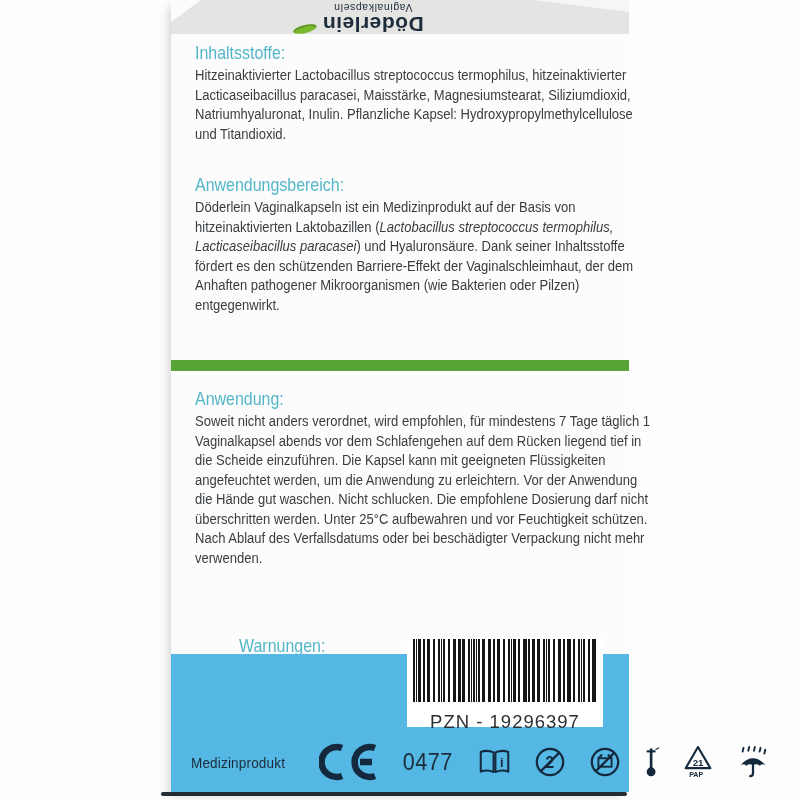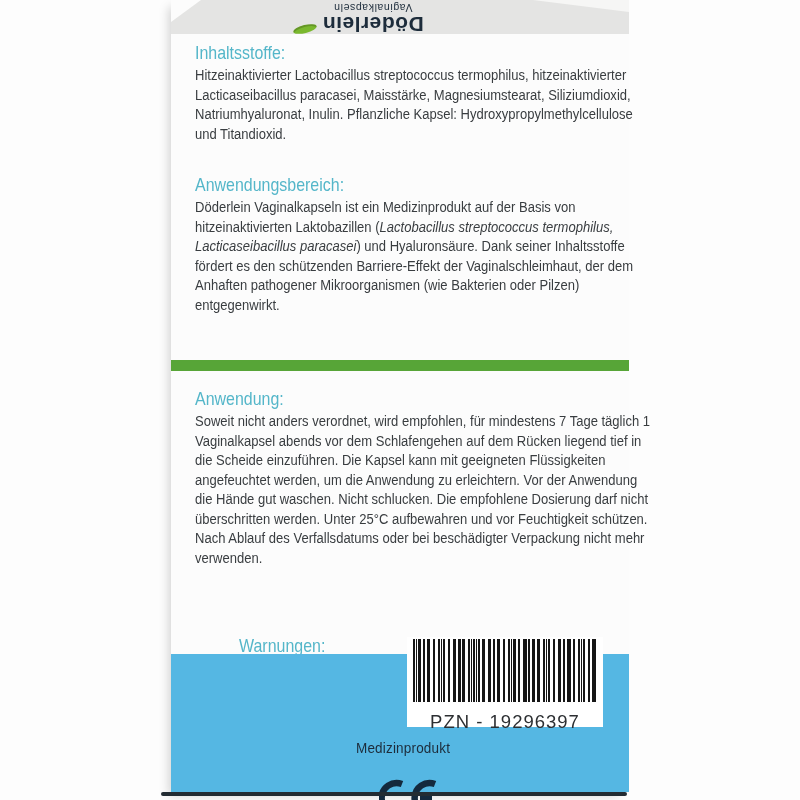--- a/index.html
+++ b/index.html
@@ -82,21 +82,21 @@
     line-height:24px;
     margin-top:8px;
   }
   
   .bluestrip{
     position:absolute;left:0;right:0;top:654px;height:138px;
     background:var(--footer-blue,#55b7e3);z-index:1;
   }
   .footer-row{
     position:absolute;left:20px;right:4px;bottom:7px;height:46px;
-    display:flex;align-items:center;gap:23px;color:var(--logo-navy,#14293d);flex-direction:column;
+    display:flex;align-items:center;gap:23px;color:var(--logo-navy,#14293d);
   }
   .devlabel{font-size:15px;letter-spacing:.2px;white-space:nowrap;transform:scaleX(.9);transform-origin:0 50%;}
   .nb{font-size:24px;font-weight:400;letter-spacing:.5px;transform:scaleX(.9);}
   .icon{flex:0 0 auto;display:block;}
   .bottom-edge{
     position:absolute;left:-10px;right:2px;top:792px;height:4px;
     background:#232c33;border-radius:2px;z-index:4;
   }
   svg text{font-family:"Liberation Sans","DejaVu Sans",sans-serif;}
 </style>

